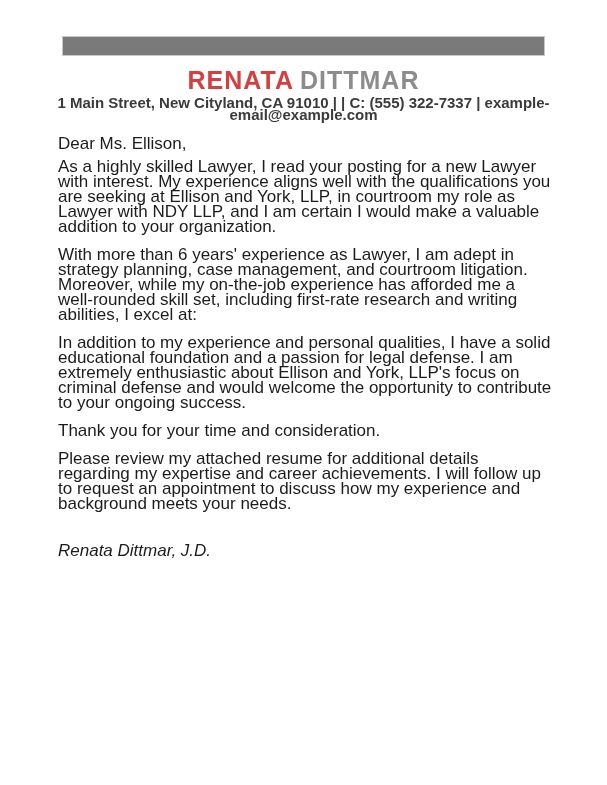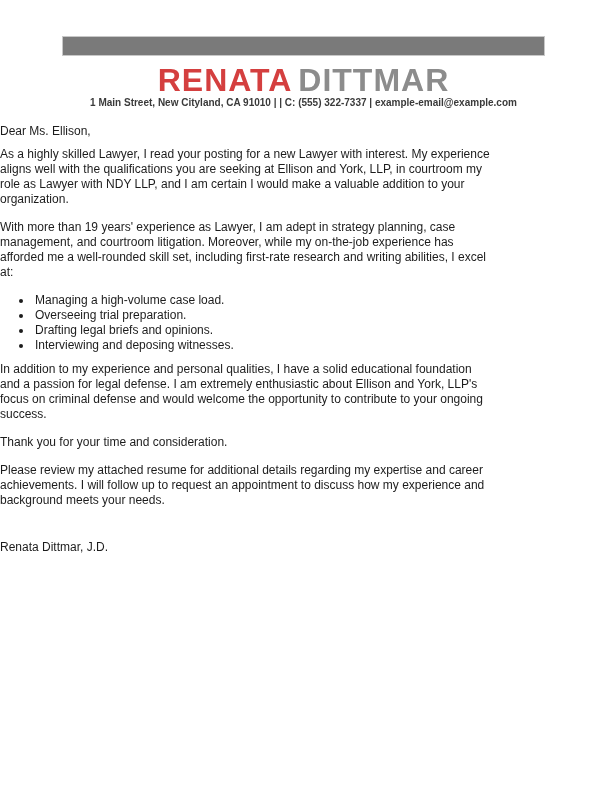--- a/index.html
+++ b/index.html
@@ -23,40 +23,41 @@
   .header-bar {
     width: 481px;
     height: 18px;
     margin: 36px auto 0 auto;
     background: #7a7a7a;
     border: 1px solid #c8c8c8;
   }
   .name-heading {
     text-align: center;
     margin-top: 11px;
-    font-size: 32px;
+    font-size: 25px;
     font-weight: 700;
     letter-spacing: 1px;
     line-height: 26px;
     white-space: nowrap;
   }
   .first-name { color: #d43f3f; }
   .last-name  { color: #8c8c8c; margin-left: 6px; }
   .contact-line {
     text-align: center;
     margin-top: 4px;
-    font-size: 10px;
+    font-size: 15px;
     font-weight: 700;
     color: #3a3a3a;
     line-height: 12px;
   }
   .letter {
+    margin-left: 58px;
     width: 494px;
     margin-top: 15px;
-    font-size: 12px;
+    font-size: 17px;
     line-height: 15px;
   }
   .letter p {
     margin: 0 0 13px 0;
   }
   .salutation {
     margin-bottom: 8px !important;
   }
   ul.bullet-list {
     margin: 13px 0 9px 0;
@@ -67,20 +68,21 @@
     line-height: 15px;
     padding-left: 2px;
   }
   .signoff {
     margin-top: 1px !important;
     margin-bottom: 0 !important;
   }
   .signature {
     margin-top: 32px !important;
     margin-bottom: 0 !important;
+    font-style: italic;
   }
 </style>
 </head>
 <body>
 
 <div class="page">
 
   <div class="header-bar"></div>
 
   <div class="name-heading">
@@ -88,28 +90,22 @@
   </div>
 
   <div class="contact-line">1 Main Street, New Cityland, CA 91010 | | C: (555) 322-7337 | example-email@example.com</div>
 
   <div class="letter">
 
     <p class="salutation">Dear Ms. Ellison,</p>
 
     <p>As a highly skilled Lawyer, I read your posting for a new Lawyer with interest. My experience aligns well with the qualifications you are seeking at Ellison and York, LLP, in courtroom my role as Lawyer with NDY LLP, and I am certain I would make a valuable addition to your organization.</p>
 
-    <p>With more than 19 years' experience as Lawyer, I am adept in strategy planning, case management, and courtroom litigation. Moreover, while my on-the-job experience has afforded me a well-rounded skill set, including first-rate research and writing abilities, I excel at:</p>
+    <p>With more than 6 years' experience as Lawyer, I am adept in strategy planning, case management, and courtroom litigation. Moreover, while my on-the-job experience has afforded me a well-rounded skill set, including first-rate research and writing abilities, I excel at:</p>
 
-    <ul class="bullet-list">
-      <li>Managing a high-volume case load.</li>
-      <li>Overseeing trial preparation.</li>
-      <li>Drafting legal briefs and opinions.</li>
-      <li>Interviewing and deposing witnesses.</li>
-    </ul>
 
     <p>In addition to my experience and personal qualities, I have a solid educational foundation and a passion for legal defense. I am extremely enthusiastic about Ellison and York, LLP's focus on criminal defense and would welcome the opportunity to contribute to your ongoing success.</p>
 
     <p>Thank you for your time and consideration.</p>
 
     <p>Please review my attached resume for additional details regarding my expertise and career achievements. I will follow up to request an appointment to discuss how my experience and background meets your needs.</p>
 
 
     <p class="signature">Renata Dittmar, J.D.</p>
 

